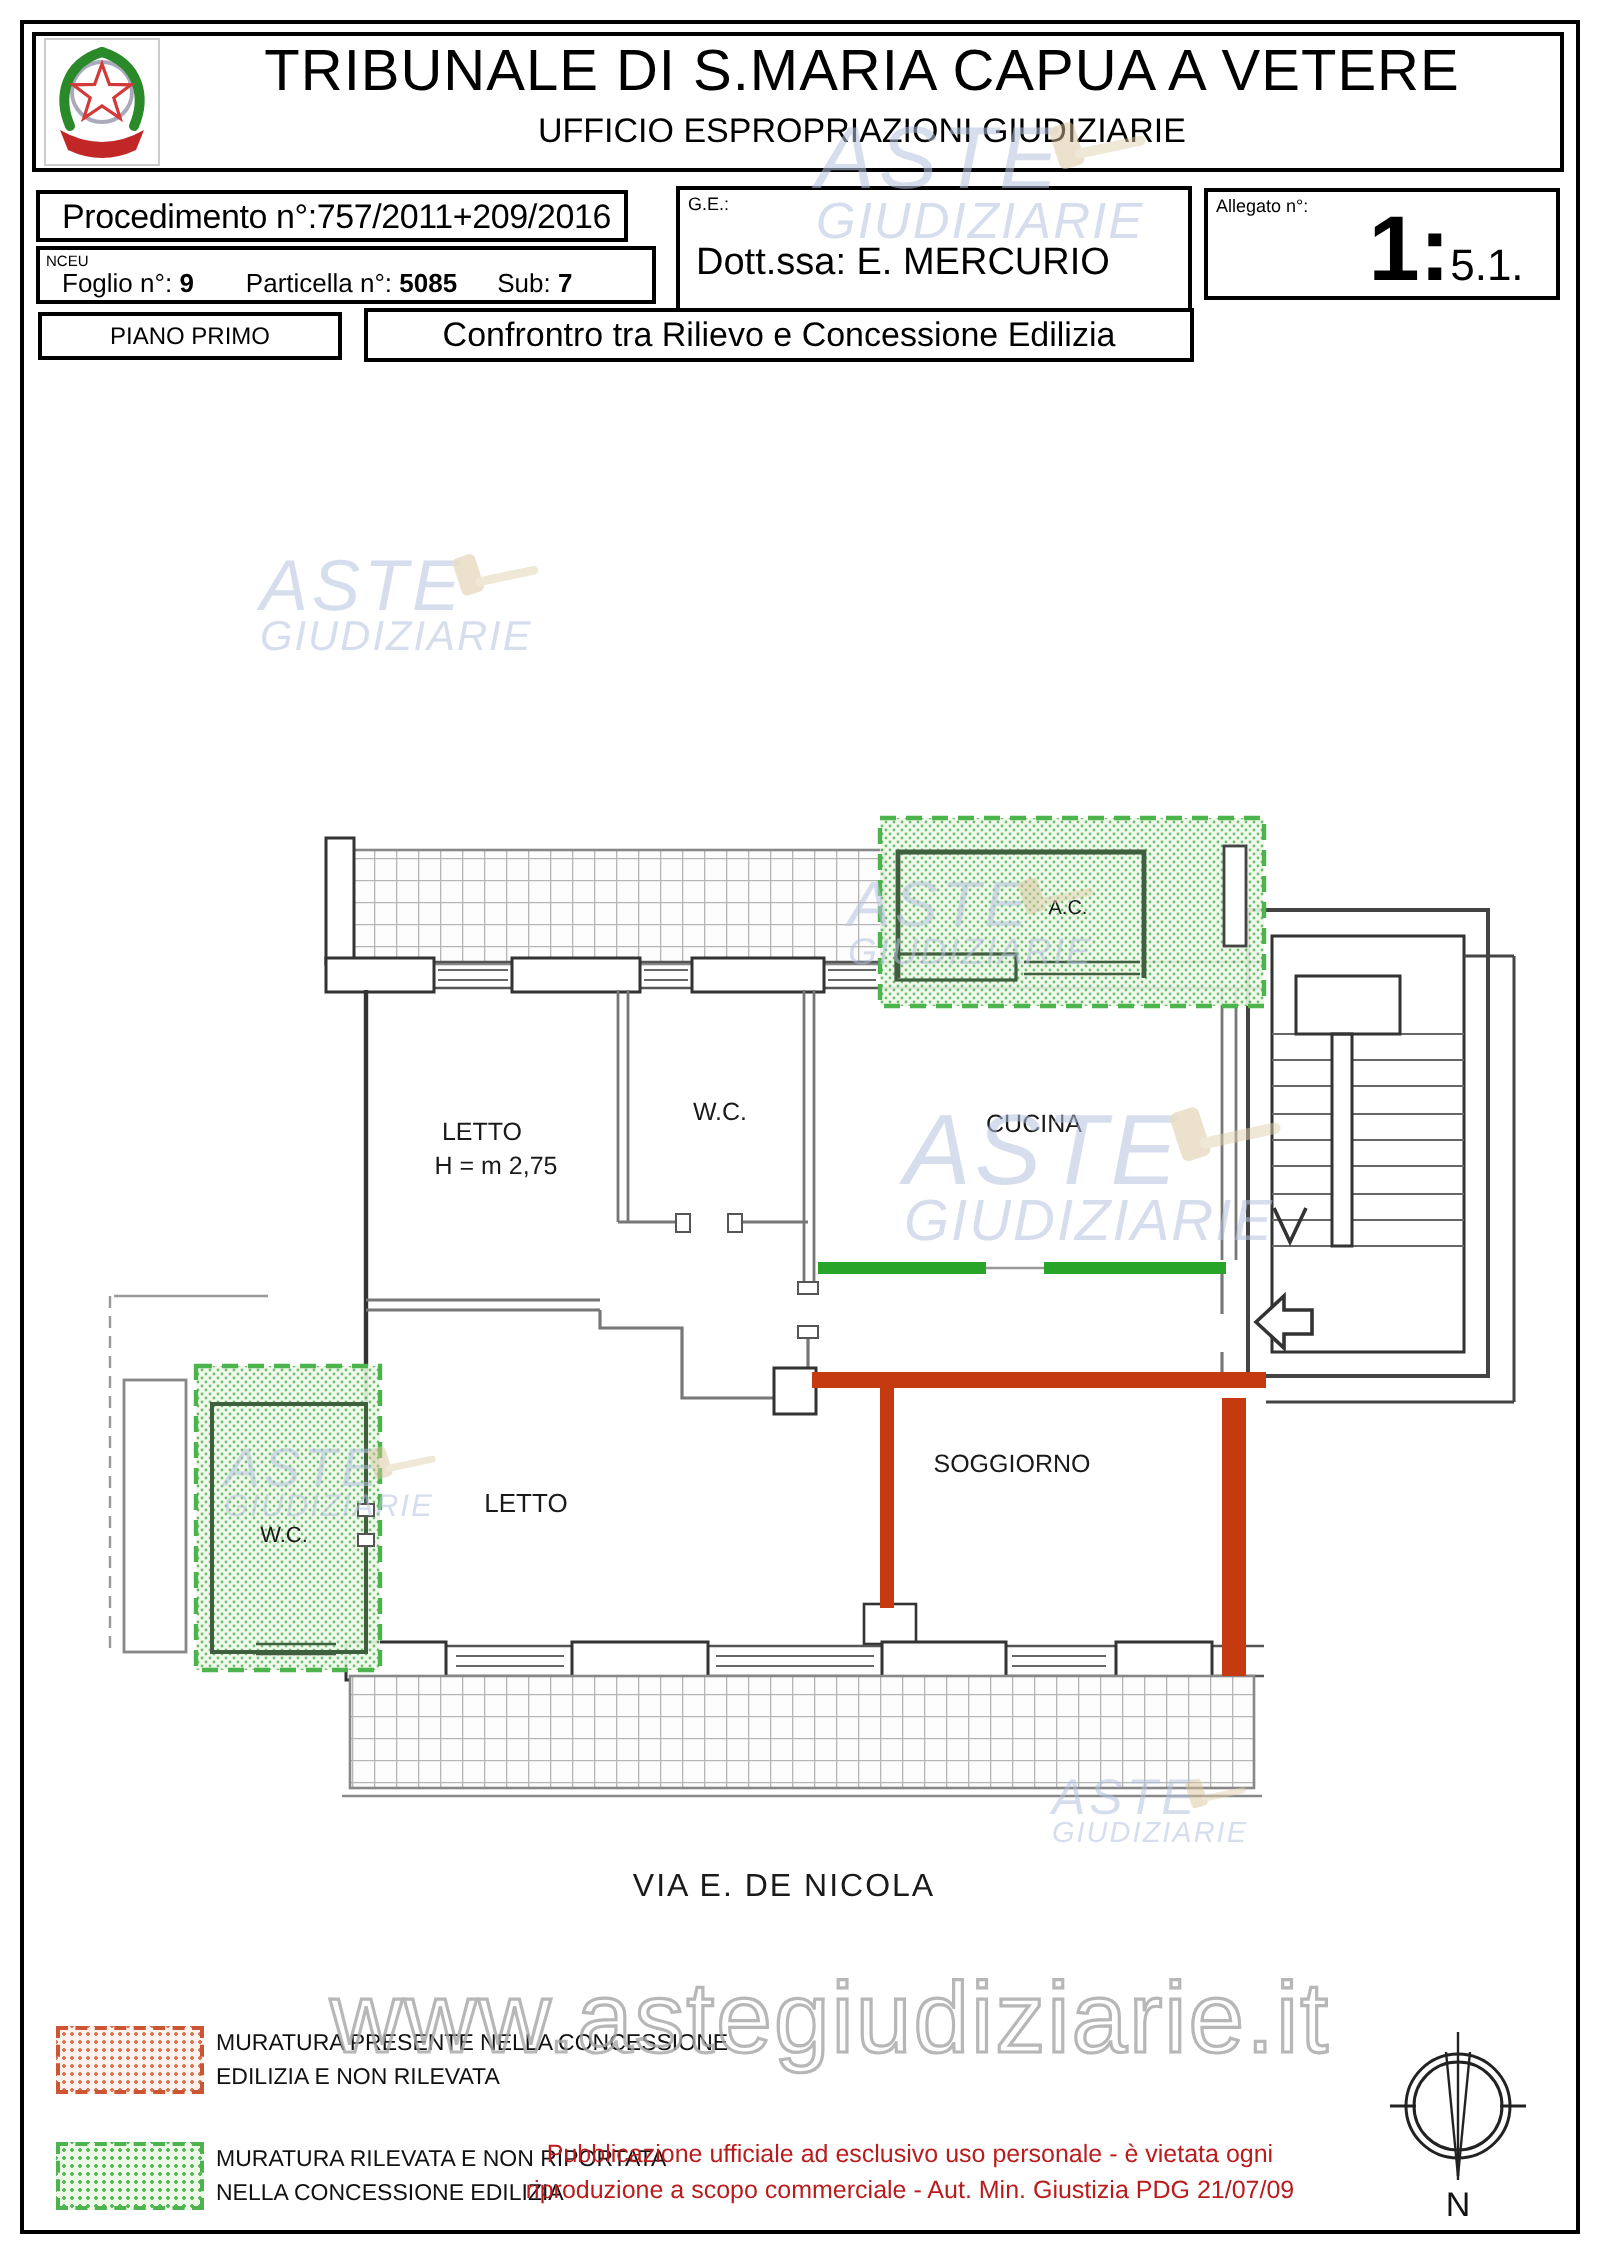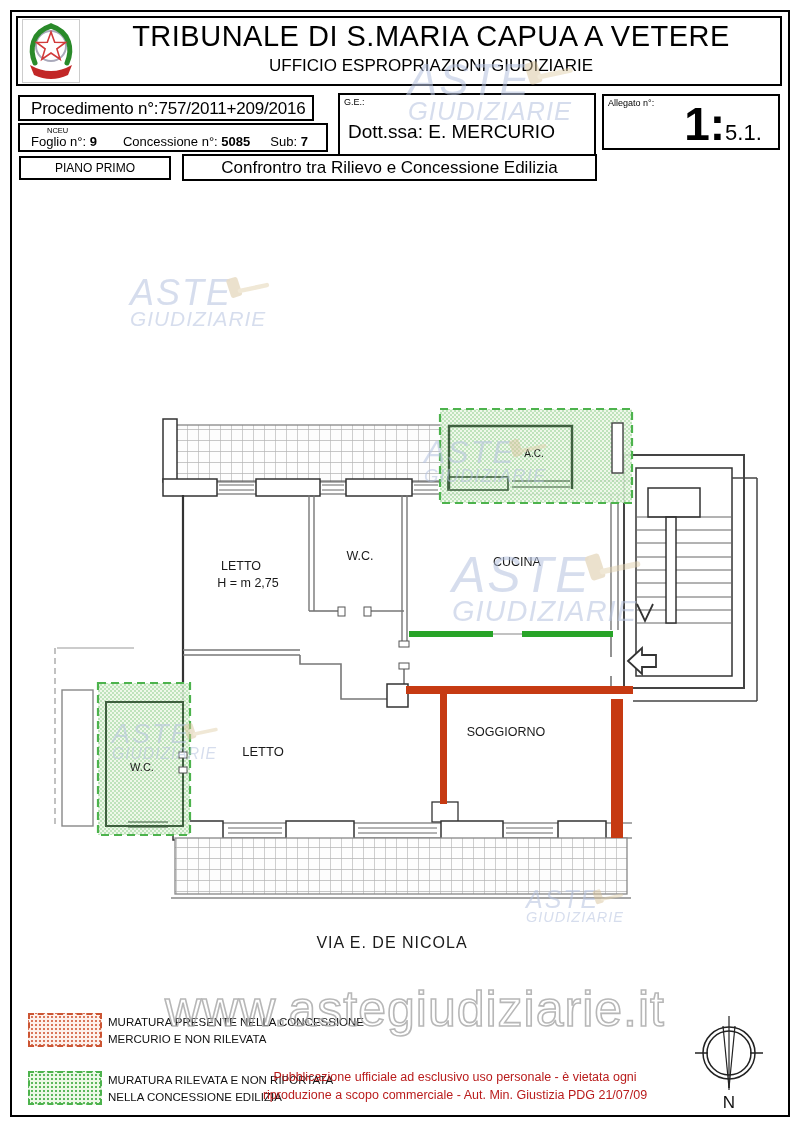--- a/index.html
+++ b/index.html
@@ -12,21 +12,21 @@
   #header-box{left:16px;top:16px;width:766px;height:70px;}
   #logo{left:22px;top:19px;width:58px;height:64px;}
   #title-wrap{left:86px;top:18px;width:690px;height:66px;text-align:center;}
   #title{font-size:29px;letter-spacing:.5px;line-height:36px;white-space:nowrap;}
   #subtitle{font-size:17px;line-height:24px;}
   
   #proc-box{left:18px;top:95px;width:296px;height:26px;font-size:17px;line-height:23px;
             padding-left:11px;white-space:nowrap;letter-spacing:-.2px;}
   #proc-box .val{}
   #nceu-box{left:18px;top:123px;width:310px;height:29px;font-size:13px;}
-  .mini-label{position:absolute;left:3px;top:1px;font-size:7.5px;margin-left:24px;}
+  .mini-label{position:absolute;left:3px;top:1px;font-size:7.5px;}
   #nceu-row{position:absolute;left:11px;top:9px;display:flex;gap:0;white-space:nowrap;}
   #nceu-row b{font-weight:bold;}
   #ge-box{left:338px;top:93px;width:258px;height:75px;}
   .small-label{position:absolute;left:4px;top:2px;font-size:9px;}
   #ge-value{position:absolute;left:8px;top:26px;font-size:19px;white-space:nowrap;}
   #alg-box{left:602px;top:94px;width:178px;height:56px;}
   #alg-value{position:absolute;left:0;top:2px;width:100%;text-align:center;padding-left:32px;}
   .alg-big{font-size:46px;font-weight:bold;line-height:52px;vertical-align:baseline;}
   .alg-small{font-size:22px;vertical-align:baseline;}
   #piano-box{left:19px;top:156px;width:152px;height:24px;text-align:center;
@@ -250,21 +250,21 @@
 
   <div id="proc-box" class="abs border">
     <span>Procedimento n°:</span><span class="val">757/2011+209/2016</span>
   </div>
 
   <div id="nceu-box" class="abs border">
     <span class="mini-label">NCEU</span>
     <span id="nceu-row">
       <span>Foglio n°:</span>&nbsp;<b>9</b>
       <span style="width:26px"></span>
-      <span>Concessione n°:</span>&nbsp;<b>5085</b>
+      <span>Particella n°:</span>&nbsp;<b>5085</b>
       <span style="width:20px"></span>
       <span>Sub:</span>&nbsp;<b>7</b>
     </span>
   </div>
 
   <div id="ge-box" class="abs border">
     <span class="small-label">G.E.:</span>
     <span id="ge-value">Dott.ssa: E. MERCURIO</span>
   </div>
 
@@ -334,21 +334,21 @@
     <div class="l2">GIUDIZIARIE</div>
     <svg class="gavel" width="34" height="24" viewBox="0 0 54 36">
       <rect x="5" y="2" width="13" height="22" rx="3" fill="#d9c49c" transform="rotate(-18 11 13)"></rect>
       <rect x="15" y="11" width="36" height="5" rx="2.5" fill="#e2d1ad" transform="rotate(-12 33 13)"></rect>
     </svg>
   </div>
 
   <div id="sw-red" class="swatch"></div>
   <div id="leg1" class="leg-text">
     <div>MURATURA PRESENTE NELLA CONCESSIONE</div>
-    <div>MERCURIO E NON RILEVATA</div>
+    <div>EDILIZIA E NON RILEVATA</div>
   </div>
 
   <div id="sw-green" class="swatch"></div>
   <div id="leg2" class="leg-text">
     <div>MURATURA RILEVATA E NON RIPORTATA</div>
     <div>NELLA CONCESSIONE EDILIZIA</div>
   </div>
 
   <div id="wm-url">www.astegiudiziarie.it</div>
 

